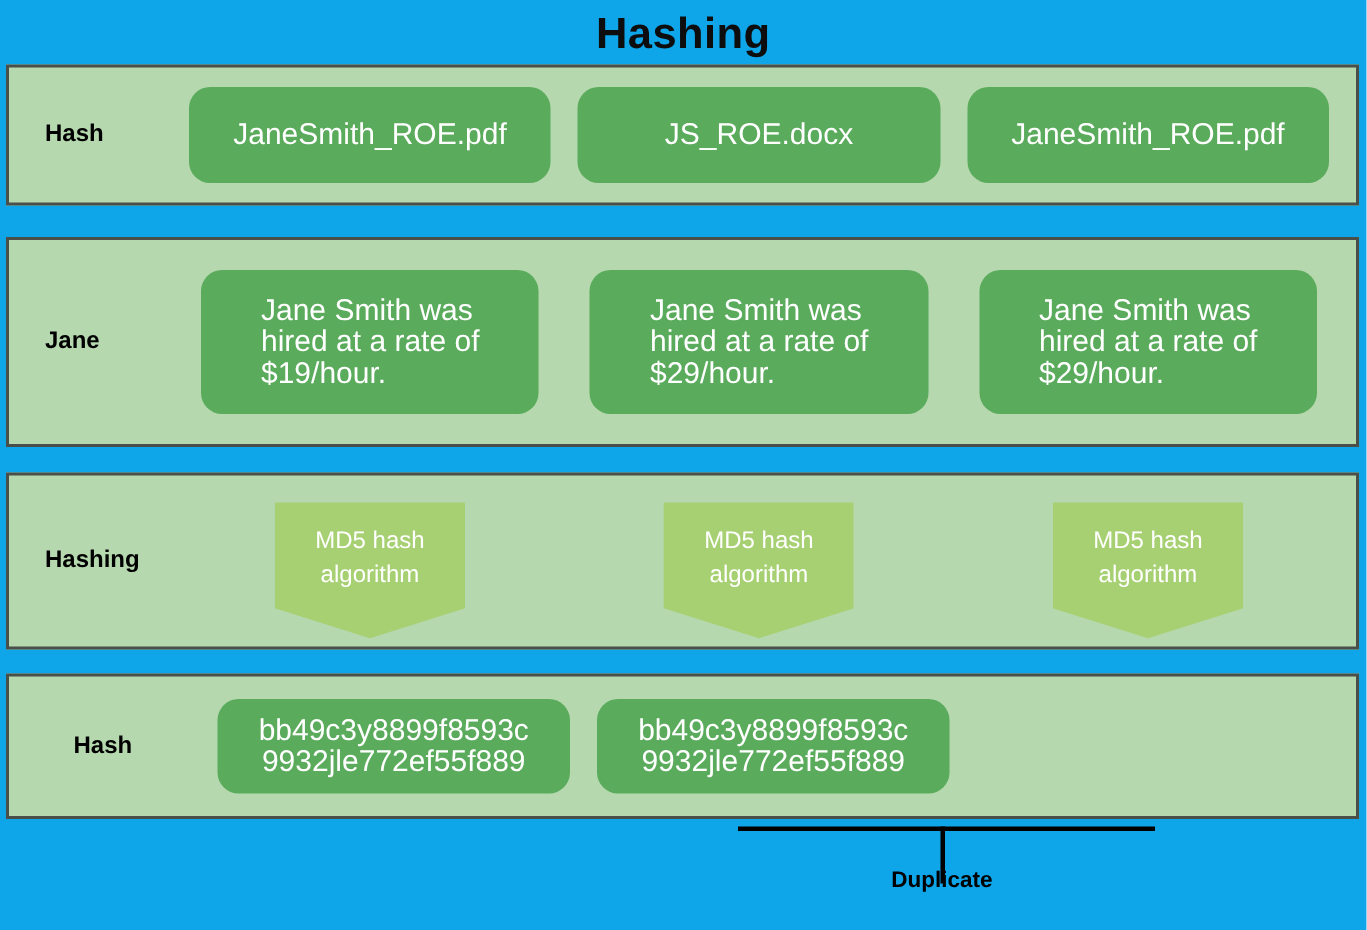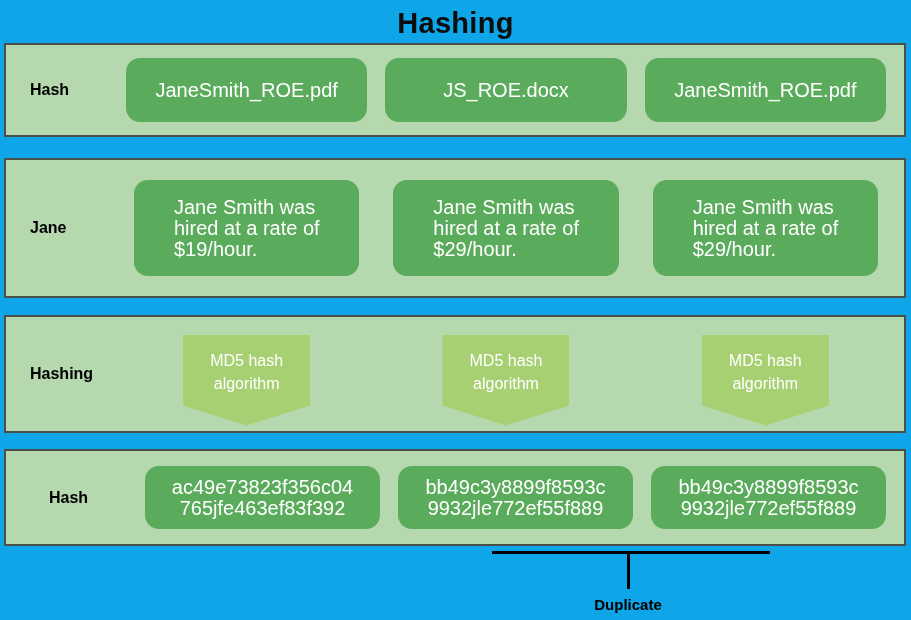--- a/index.html
+++ b/index.html
@@ -64,21 +64,21 @@
     color:#ffffff;
     font-size:16px; line-height:23px;
     display:flex; align-items:center; justify-content:center;
     text-align:center; white-space:pre-line;
     padding-bottom:16px; box-sizing:border-box;
   }
 
   .bracket-h { position:absolute; left:492px; top:551px; width:278px; height:3px; background:#000000; }
   .bracket-v { position:absolute; left:627px; top:551px; width:3px;  height:38px; background:#000000; }
   .duplicate {
-    position:absolute; left:553px; top:596px; width:150px;
+    position:absolute; left:553px; top:578px; width:150px;
     text-align:center; font-weight:bold; font-size:15px; color:#000000;
   }
 </style>
 </head>
 <body>
 
 <div class="canvas">
 
   <h1 class="title">Hashing</h1>
 
@@ -107,22 +107,20 @@
     <div class="arrow">MD5 hash
 algorithm</div>
     <div class="arrow">MD5 hash
 algorithm</div>
     <div class="arrow">MD5 hash
 algorithm</div>
   </section>
 
   <section class="panel panel-hash">
     <div class="row-label">Hash</div>
-    <div class="pill pill-hash">ac49e73823f356c04
-765jfe463ef83f392</div>
     <div class="pill pill-hash">bb49c3y8899f8593c
 9932jle772ef55f889</div>
     <div class="pill pill-hash">bb49c3y8899f8593c
 9932jle772ef55f889</div>
   </section>
 
   <div class="bracket-h"></div>
   <div class="bracket-v"></div>
   <div class="duplicate">Duplicate</div>
 

